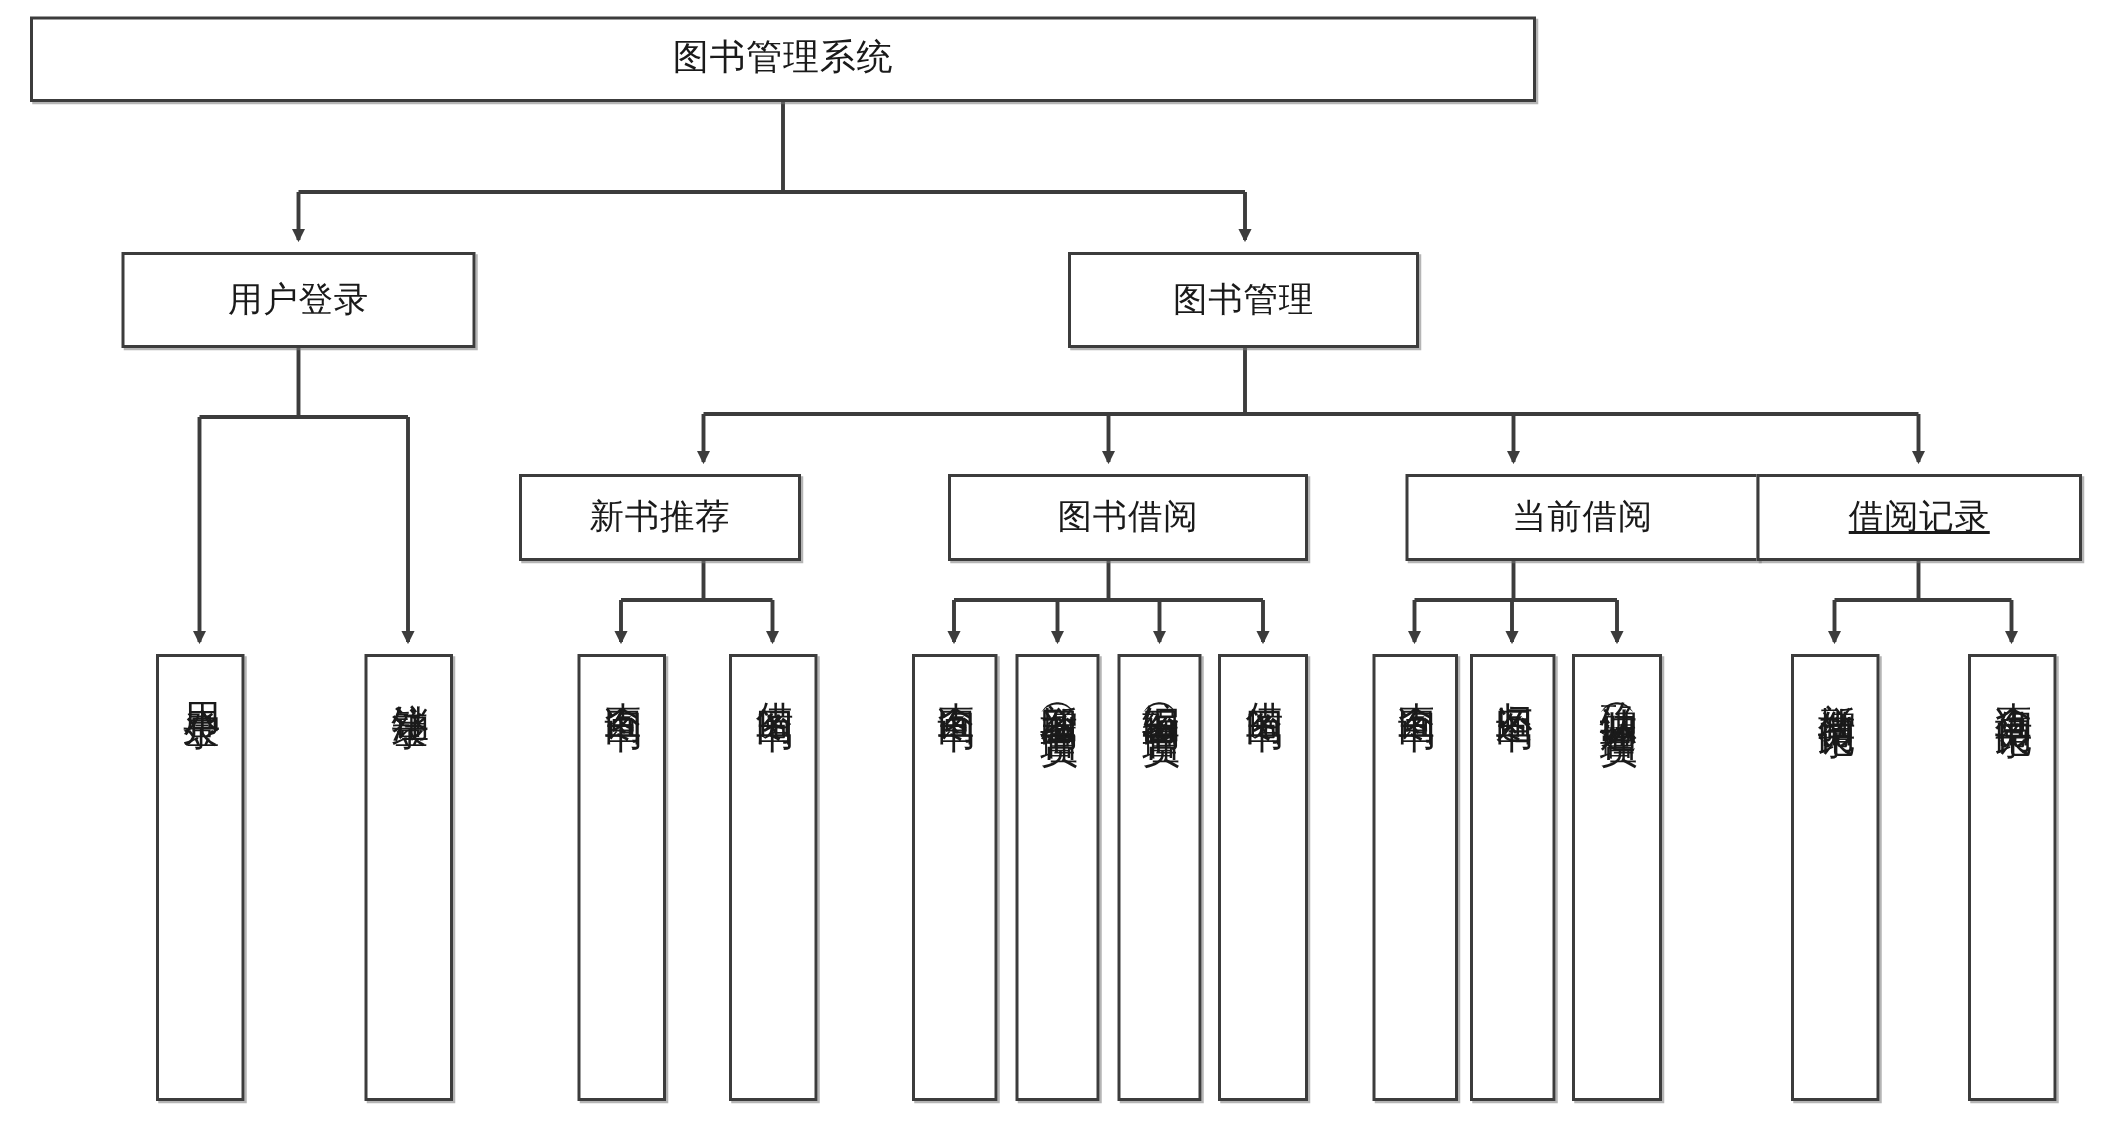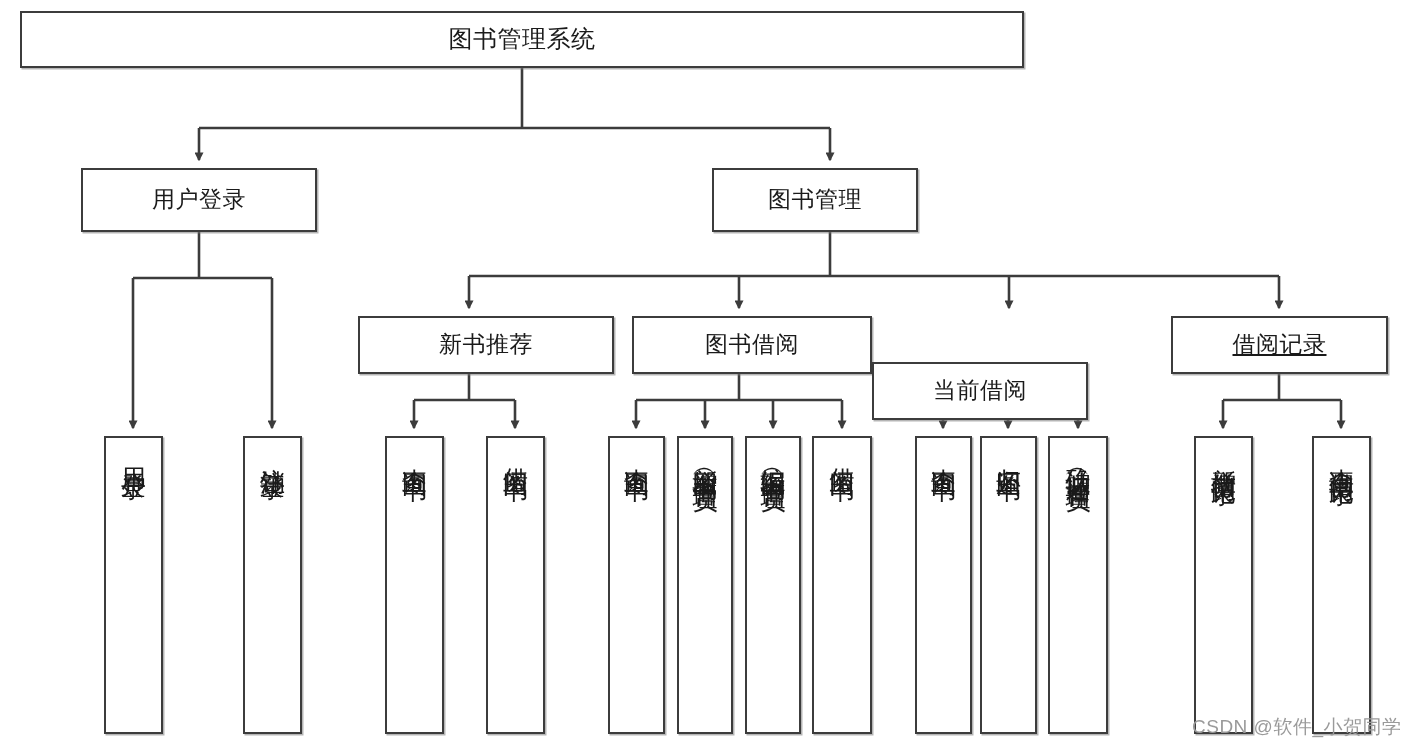--- a/index.html
+++ b/index.html
@@ -128,30 +128,30 @@
     </g>
   </svg>
 
   <div id="node-layer">
       <div class="node horiz root" style="left: 20px; top: 11px; width: 1004px; height: 57px;">
         <span class="label">图书管理系统</span>
       </div>
       <div class="node horiz" style="left: 81px; top: 168px; width: 236px; height: 64px;">
         <span class="label">用户登录</span>
       </div>
-      <div class="node horiz" style="left: 712px; top: 168px; width: 206px; height: 64px;">
+      <div class="node horiz" style="left: 712px; top: 168px; width: 234px; height: 64px;">
         <span class="label">图书管理</span>
       </div>
-      <div class="node horiz" style="left: 358px; top: 316px; width: 256px; height: 58px;">
+      <div class="node horiz" style="left: 346px; top: 316px; width: 188px; height: 58px;">
         <span class="label">新书推荐</span>
       </div>
       <div class="node horiz" style="left: 632px; top: 316px; width: 240px; height: 58px;">
         <span class="label">图书借阅</span>
       </div>
-      <div class="node horiz" style="left: 872px; top: 316px; width: 216px; height: 58px; margin-top: 46px;">
+      <div class="node horiz" style="left: 937px; top: 316px; width: 236px; height: 58px;">
         <span class="label">当前借阅</span>
       </div>
       <div class="node horiz" style="left: 1171px; top: 316px; width: 217px; height: 58px; text-decoration: underline;">
         <span class="label">借阅记录</span>
       </div>
       <div class="node vert" style="left: 104px; top: 436px; width: 59px; height: 298px;">
         <span class="label">用户登录</span>
       </div>
       <div class="node vert" style="left: 243px; top: 436px; width: 59px; height: 298px;">
         <span class="label">注销登录</span>
@@ -184,15 +184,14 @@
         <span class="label">确认归还（管理员）</span>
       </div>
       <div class="node vert" style="left: 1194px; top: 436px; width: 59px; height: 298px;">
         <span class="label">新增借阅记录</span>
       </div>
       <div class="node vert" style="left: 1312px; top: 436px; width: 59px; height: 298px;">
         <span class="label">查询借阅记录</span>
       </div>
     </div>
 
-  <div class="watermark" style="left: 1192px; top: 714px; color: rgb(154, 154, 154);">CSDN @软件_小贺同学</div>
 
 </div>
 
 </body></html>

